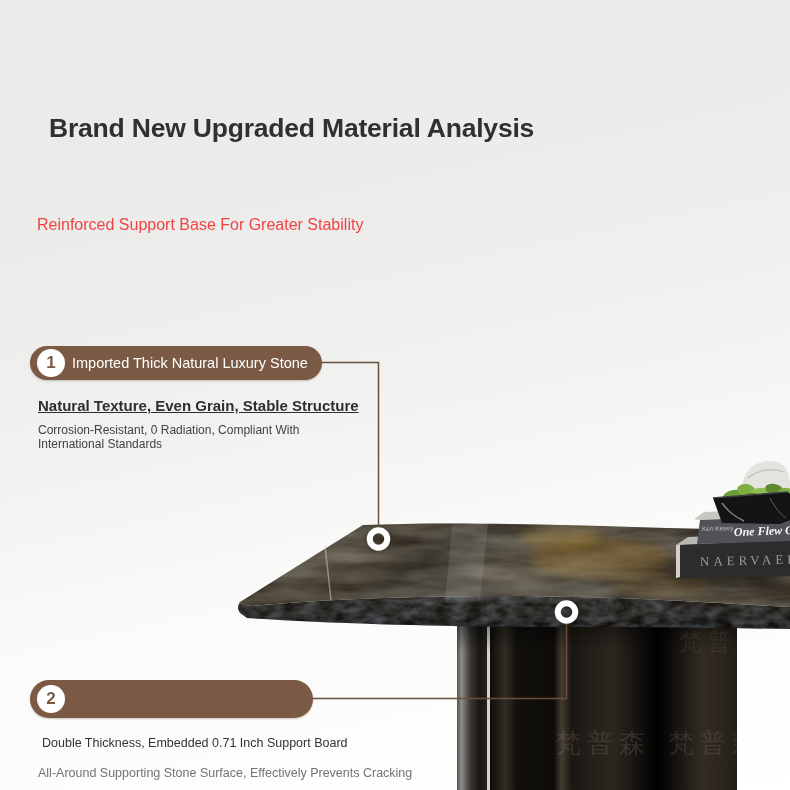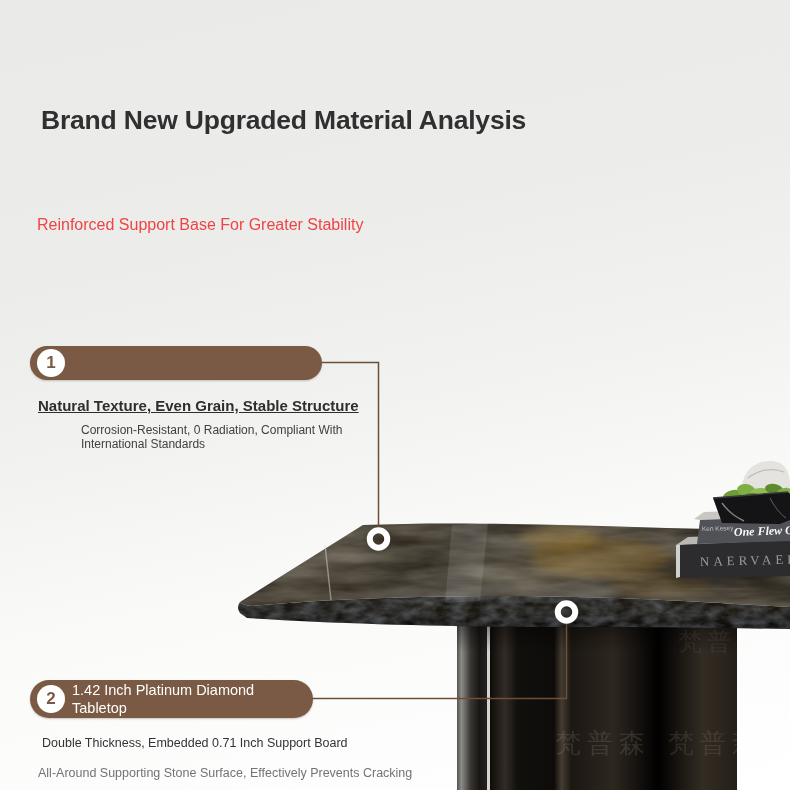--- a/index.html
+++ b/index.html
@@ -31,21 +31,21 @@
   .pill-2 .badge{top:5px;}
   .pill-label{
     margin-left:42px;font-size:14.5px;font-weight:500;line-height:18px;white-space:nowrap;
   }
   .pill-2 .pill-label{white-space:normal;max-width:210px;}
   .feat-headline{
     left:38px;top:397px;font-size:15px;font-weight:700;color:#2e2e2e;white-space:nowrap;text-decoration:underline;
   }
   .feat-detail-1{
     left:38px;top:423px;font-size:12px;font-weight:400;color:#414141;
-    width:280px;line-height:14px;margin-left:43px;
+    width:280px;line-height:14px;
   }
   .feat2-detail-a{left:42px;top:736px;font-size:12.5px;font-weight:500;color:#333333;white-space:nowrap;}
   .feat2-detail-b{left:38px;top:766px;font-size:12.5px;font-weight:500;color:#737373;white-space:nowrap;}
   svg text{user-select:none;}
 </style>
 </head>
 <body>
 
 <svg class="abs" style="left:0;top:0;" width="790" height="790" viewBox="0 0 790 790">
   <defs>
@@ -203,27 +203,27 @@
   <g>
     <polyline points="320,362.5 378.5,362.5 378.5,528" fill="none" stroke="#6b4f3a" stroke-width="1.5"></polyline>
     <polyline points="310,698.5 566.5,698.5 566.5,624" fill="none" stroke="#6b4f3a" stroke-width="1.5"></polyline>
     <circle cx="378.5" cy="540" r="12.5" fill="#1e160e" opacity="0.25" filter="url(#blur2)"></circle>
     <circle cx="378.5" cy="539" r="8.75" fill="none" stroke="#ffffff" stroke-width="6"></circle>
     <circle cx="566.5" cy="613" r="12.5" fill="#1e160e" opacity="0.25" filter="url(#blur2)"></circle>
     <circle cx="566.5" cy="612" r="8.75" fill="none" stroke="#ffffff" stroke-width="6"></circle>
   </g>
 </svg>
 
-<h1 class="abs page-title" style="margin:4px;">Brand New Upgraded Material Analysis</h1>
+<h1 class="abs page-title" style="margin:12px;">Brand New Upgraded Material Analysis</h1>
 <div class="abs page-subtitle">Reinforced Support Base For Greater Stability</div>
 
 <div class="abs pill pill-1">
   <span class="badge">1</span>
+  <span class="pill-label">Imported Thick Natural Luxury Stone</span>
 </div>
 <div class="abs feat-headline">Natural Texture, Even Grain, Stable Structure</div>
 <div class="abs feat-detail-1">Corrosion-Resistant, 0 Radiation, Compliant With International Standards</div>
 
 <div class="abs pill pill-2">
   <span class="badge">2</span>
-  <span class="pill-label">1.42 Inch Platinum Diamond Tabletop</span>
 </div>
 <div class="abs feat2-detail-a">Double Thickness, Embedded 0.71 Inch Support Board</div>
 <div class="abs feat2-detail-b">All-Around Supporting Stone Surface, Effectively Prevents Cracking</div>
 
 </body></html>

